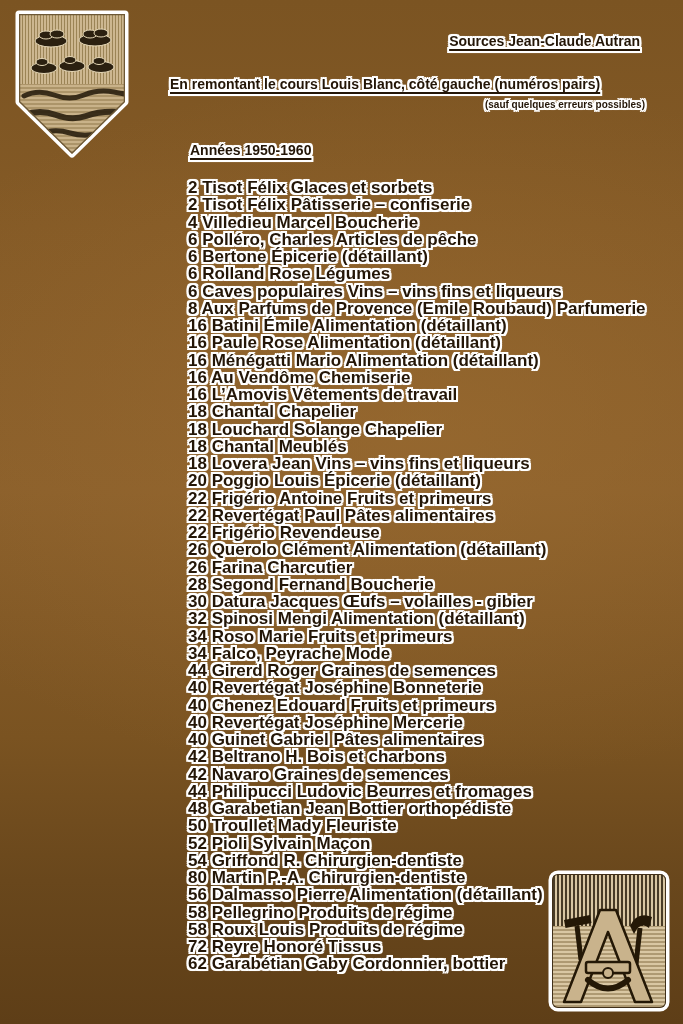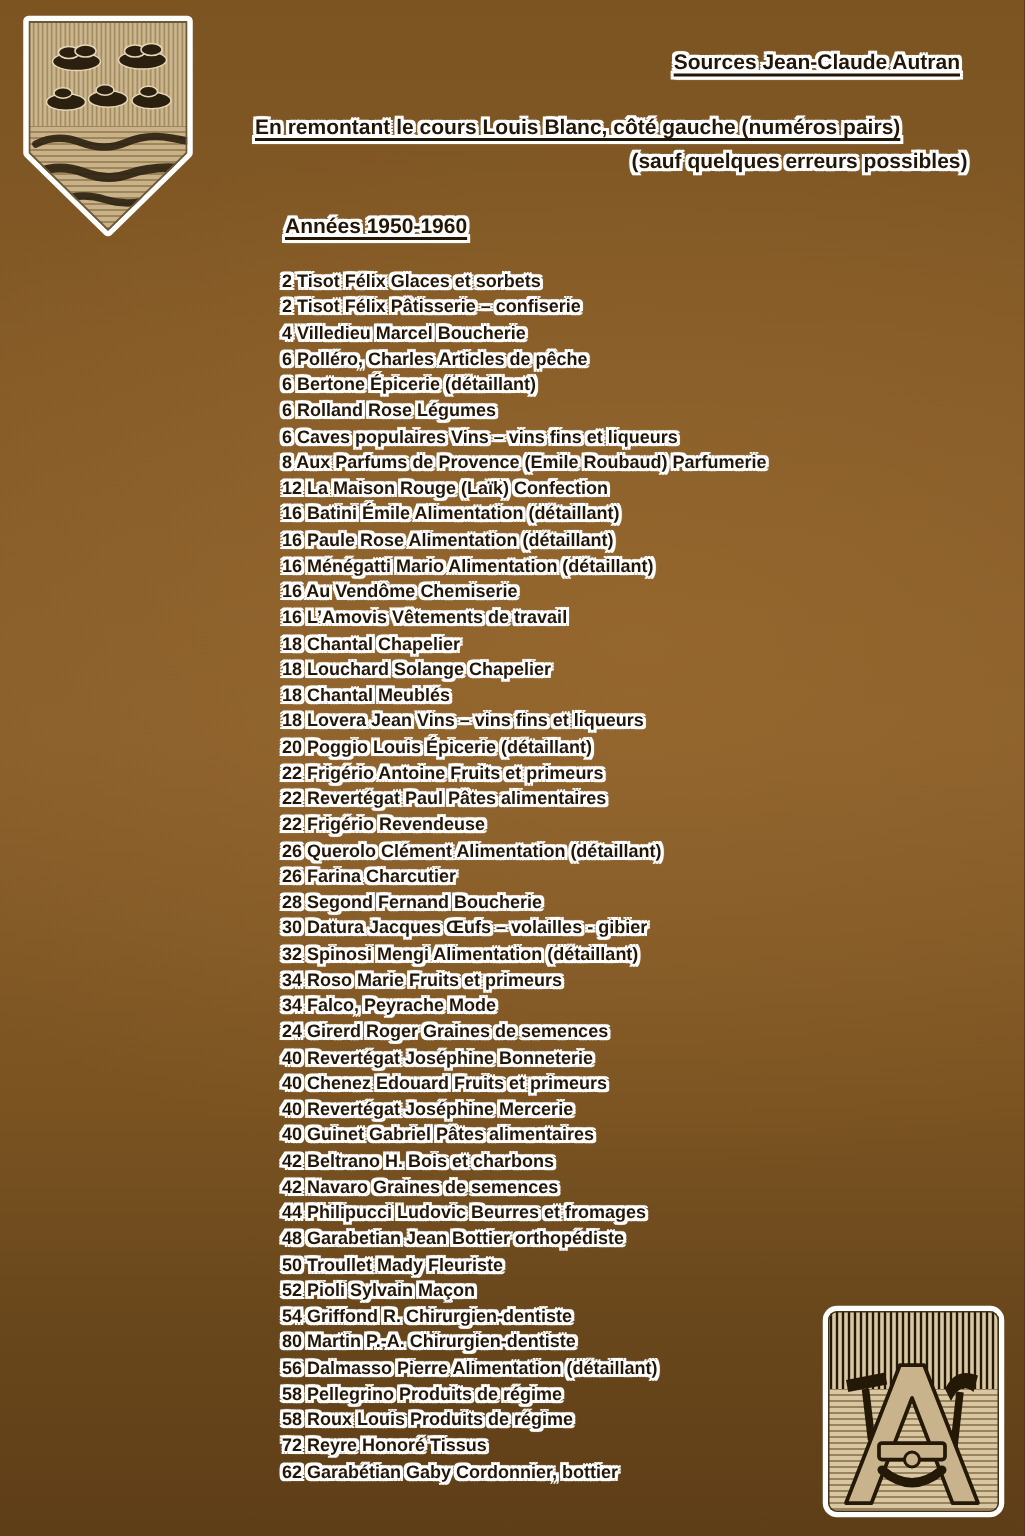--- a/index.html
+++ b/index.html
@@ -22,24 +22,24 @@
       -1px -1px 0 #fff, 1px -1px 0 #fff, -1px 1px 0 #fff, 1px 1px 0 #fff,
        0 0 3px #fff, 0 0 3px #fff;
   }
   .underlined{
     text-decoration:underline;
     text-decoration-thickness:2px;
     text-underline-offset:3px;
   }
   .source-credit{position:absolute;top:33px;right:43px;font-size:14px;white-space:nowrap;}
   .page-title{position:absolute;top:76px;left:170px;font-size:14px;white-space:nowrap;}
-  .page-subtitle{position:absolute;top:99px;right:38px;font-size:14px;white-space:nowrap;text-align:center;}
+  .page-subtitle{position:absolute;top:99px;right:38px;font-size:10px;white-space:nowrap;text-align:center;}
   .period-heading{position:absolute;top:142px;left:170px;font-size:14px;white-space:nowrap;padding-left:20px;}
   .business-list{position:absolute;top:179px;left:172px;}
-  .entry{font-size:12px;line-height:17.25px;white-space:nowrap;padding-left:16px;}
+  .entry{font-size:17px;line-height:17.25px;white-space:nowrap;padding-left:16px;}
   .crest-svg{position:absolute;left:6px;top:6px;}
   .plaque-svg{position:absolute;left:544px;top:868px;}
 </style>
 </head>
 <body>
 
 <div class="page">
 
   <svg class="crest-svg" width="132" height="156" viewBox="0 0 132 156" aria-hidden="true">
     <defs>
@@ -94,42 +94,41 @@
 
   <div class="business-list" id="entries">
       <div class="entry halo">2 Tisot Félix Glaces et sorbets</div>
       <div class="entry halo">2 Tisot Félix Pâtisserie – confiserie</div>
       <div class="entry halo">4 Villedieu Marcel Boucherie</div>
       <div class="entry halo">6 Polléro, Charles Articles de pêche</div>
       <div class="entry halo">6 Bertone Épicerie (détaillant)</div>
       <div class="entry halo">6 Rolland Rose Légumes</div>
       <div class="entry halo">6 Caves populaires Vins – vins fins et liqueurs</div>
       <div class="entry halo">8 Aux Parfums de Provence (Emile Roubaud) Parfumerie</div>
-      <div class="entry halo">12 La Maison Rouge (Laïk) Confection</div>
       <div class="entry halo">16 Batini Émile Alimentation (détaillant)</div>
       <div class="entry halo">16 Paule Rose Alimentation (détaillant)</div>
       <div class="entry halo">16 Ménégatti Mario Alimentation (détaillant)</div>
       <div class="entry halo">16 Au Vendôme Chemiserie</div>
       <div class="entry halo">16 L’Amovis Vêtements de travail</div>
       <div class="entry halo">18 Chantal Chapelier</div>
       <div class="entry halo">18 Louchard Solange Chapelier</div>
       <div class="entry halo">18 Chantal Meublés</div>
       <div class="entry halo">18 Lovera Jean Vins – vins fins et liqueurs</div>
       <div class="entry halo">20 Poggio Louis Épicerie (détaillant)</div>
       <div class="entry halo">22 Frigério Antoine Fruits et primeurs</div>
       <div class="entry halo">22 Revertégat Paul Pâtes alimentaires</div>
       <div class="entry halo">22 Frigério Revendeuse</div>
       <div class="entry halo">26 Querolo Clément Alimentation (détaillant)</div>
       <div class="entry halo">26 Farina Charcutier</div>
       <div class="entry halo">28 Segond Fernand Boucherie</div>
       <div class="entry halo">30 Datura Jacques Œufs – volailles - gibier</div>
       <div class="entry halo">32 Spinosi Mengi Alimentation (détaillant)</div>
       <div class="entry halo">34 Roso Marie Fruits et primeurs</div>
       <div class="entry halo">34 Falco, Peyrache Mode</div>
-      <div class="entry halo">24 Girerd Roger Graines de semences</div>
+      <div class="entry halo">44 Girerd Roger Graines de semences</div>
       <div class="entry halo">40 Revertégat Joséphine Bonneterie</div>
       <div class="entry halo">40 Chenez Edouard Fruits et primeurs</div>
       <div class="entry halo">40 Revertégat Joséphine Mercerie</div>
       <div class="entry halo">40 Guinet Gabriel Pâtes alimentaires</div>
       <div class="entry halo">42 Beltrano H. Bois et charbons</div>
       <div class="entry halo">42 Navaro Graines de semences</div>
       <div class="entry halo">44 Philipucci Ludovic Beurres et fromages</div>
       <div class="entry halo">48 Garabetian Jean Bottier orthopédiste</div>
       <div class="entry halo">50 Troullet Mady Fleuriste</div>
       <div class="entry halo">52 Pioli Sylvain Maçon</div>

